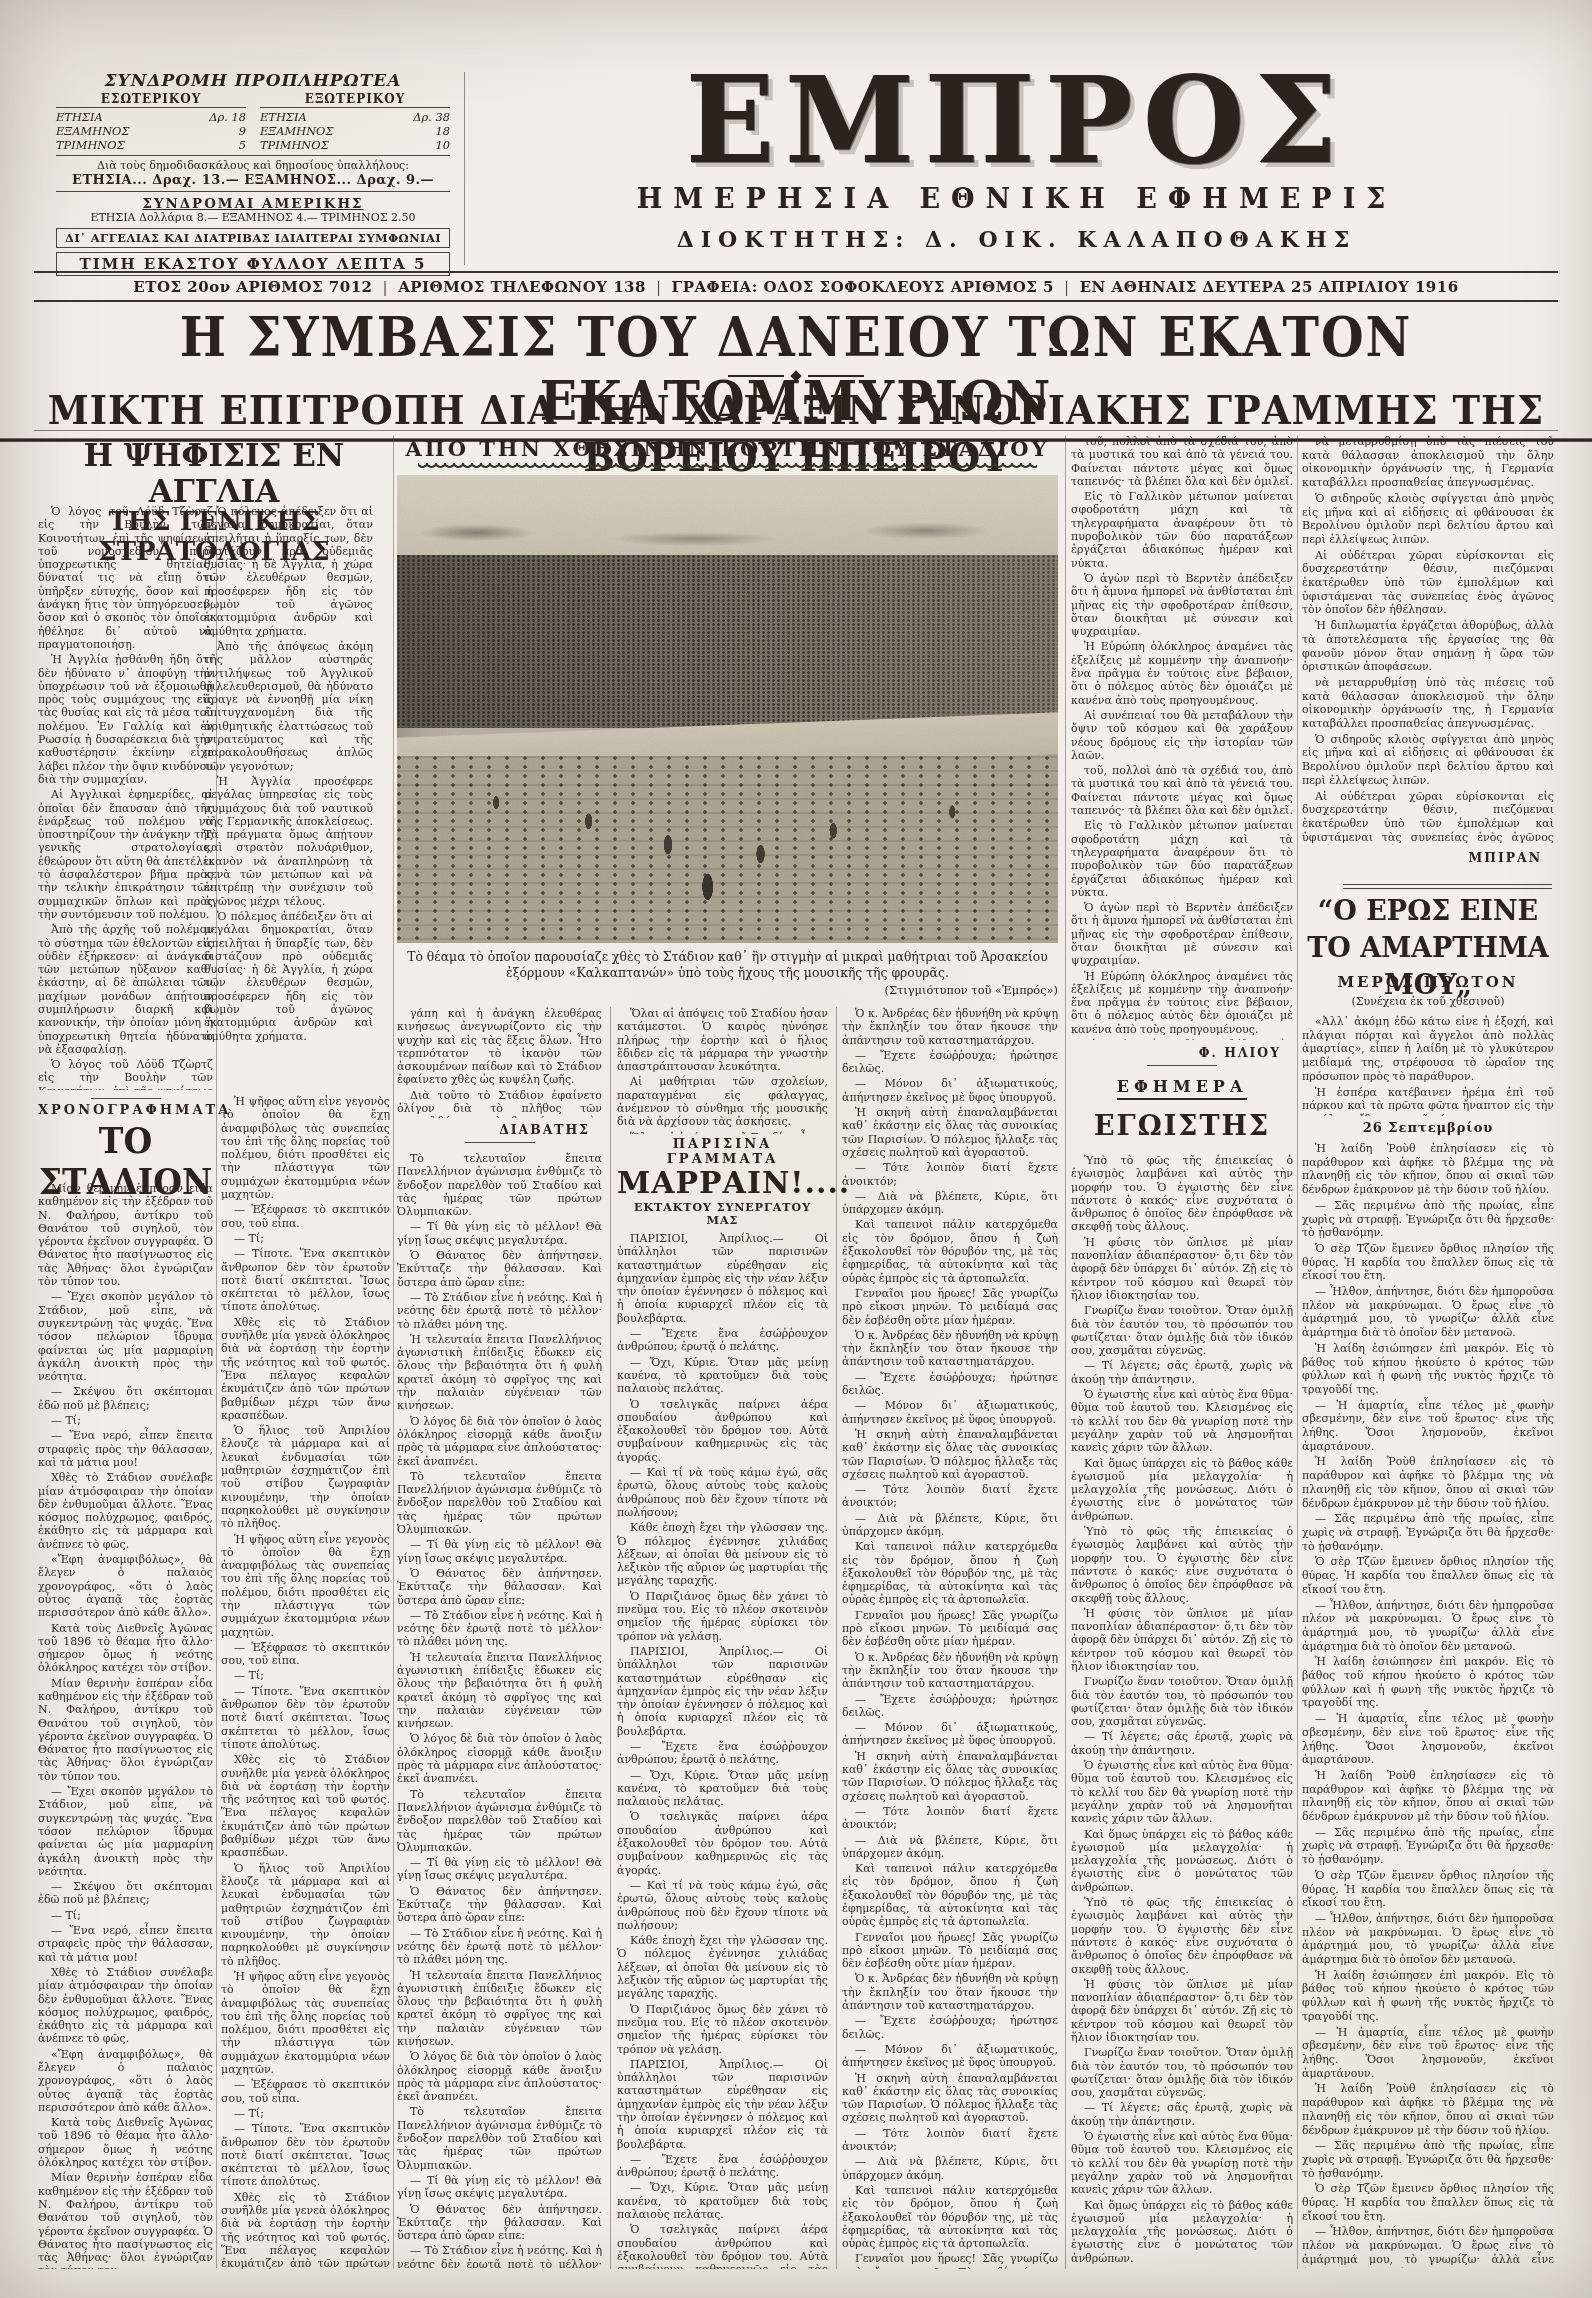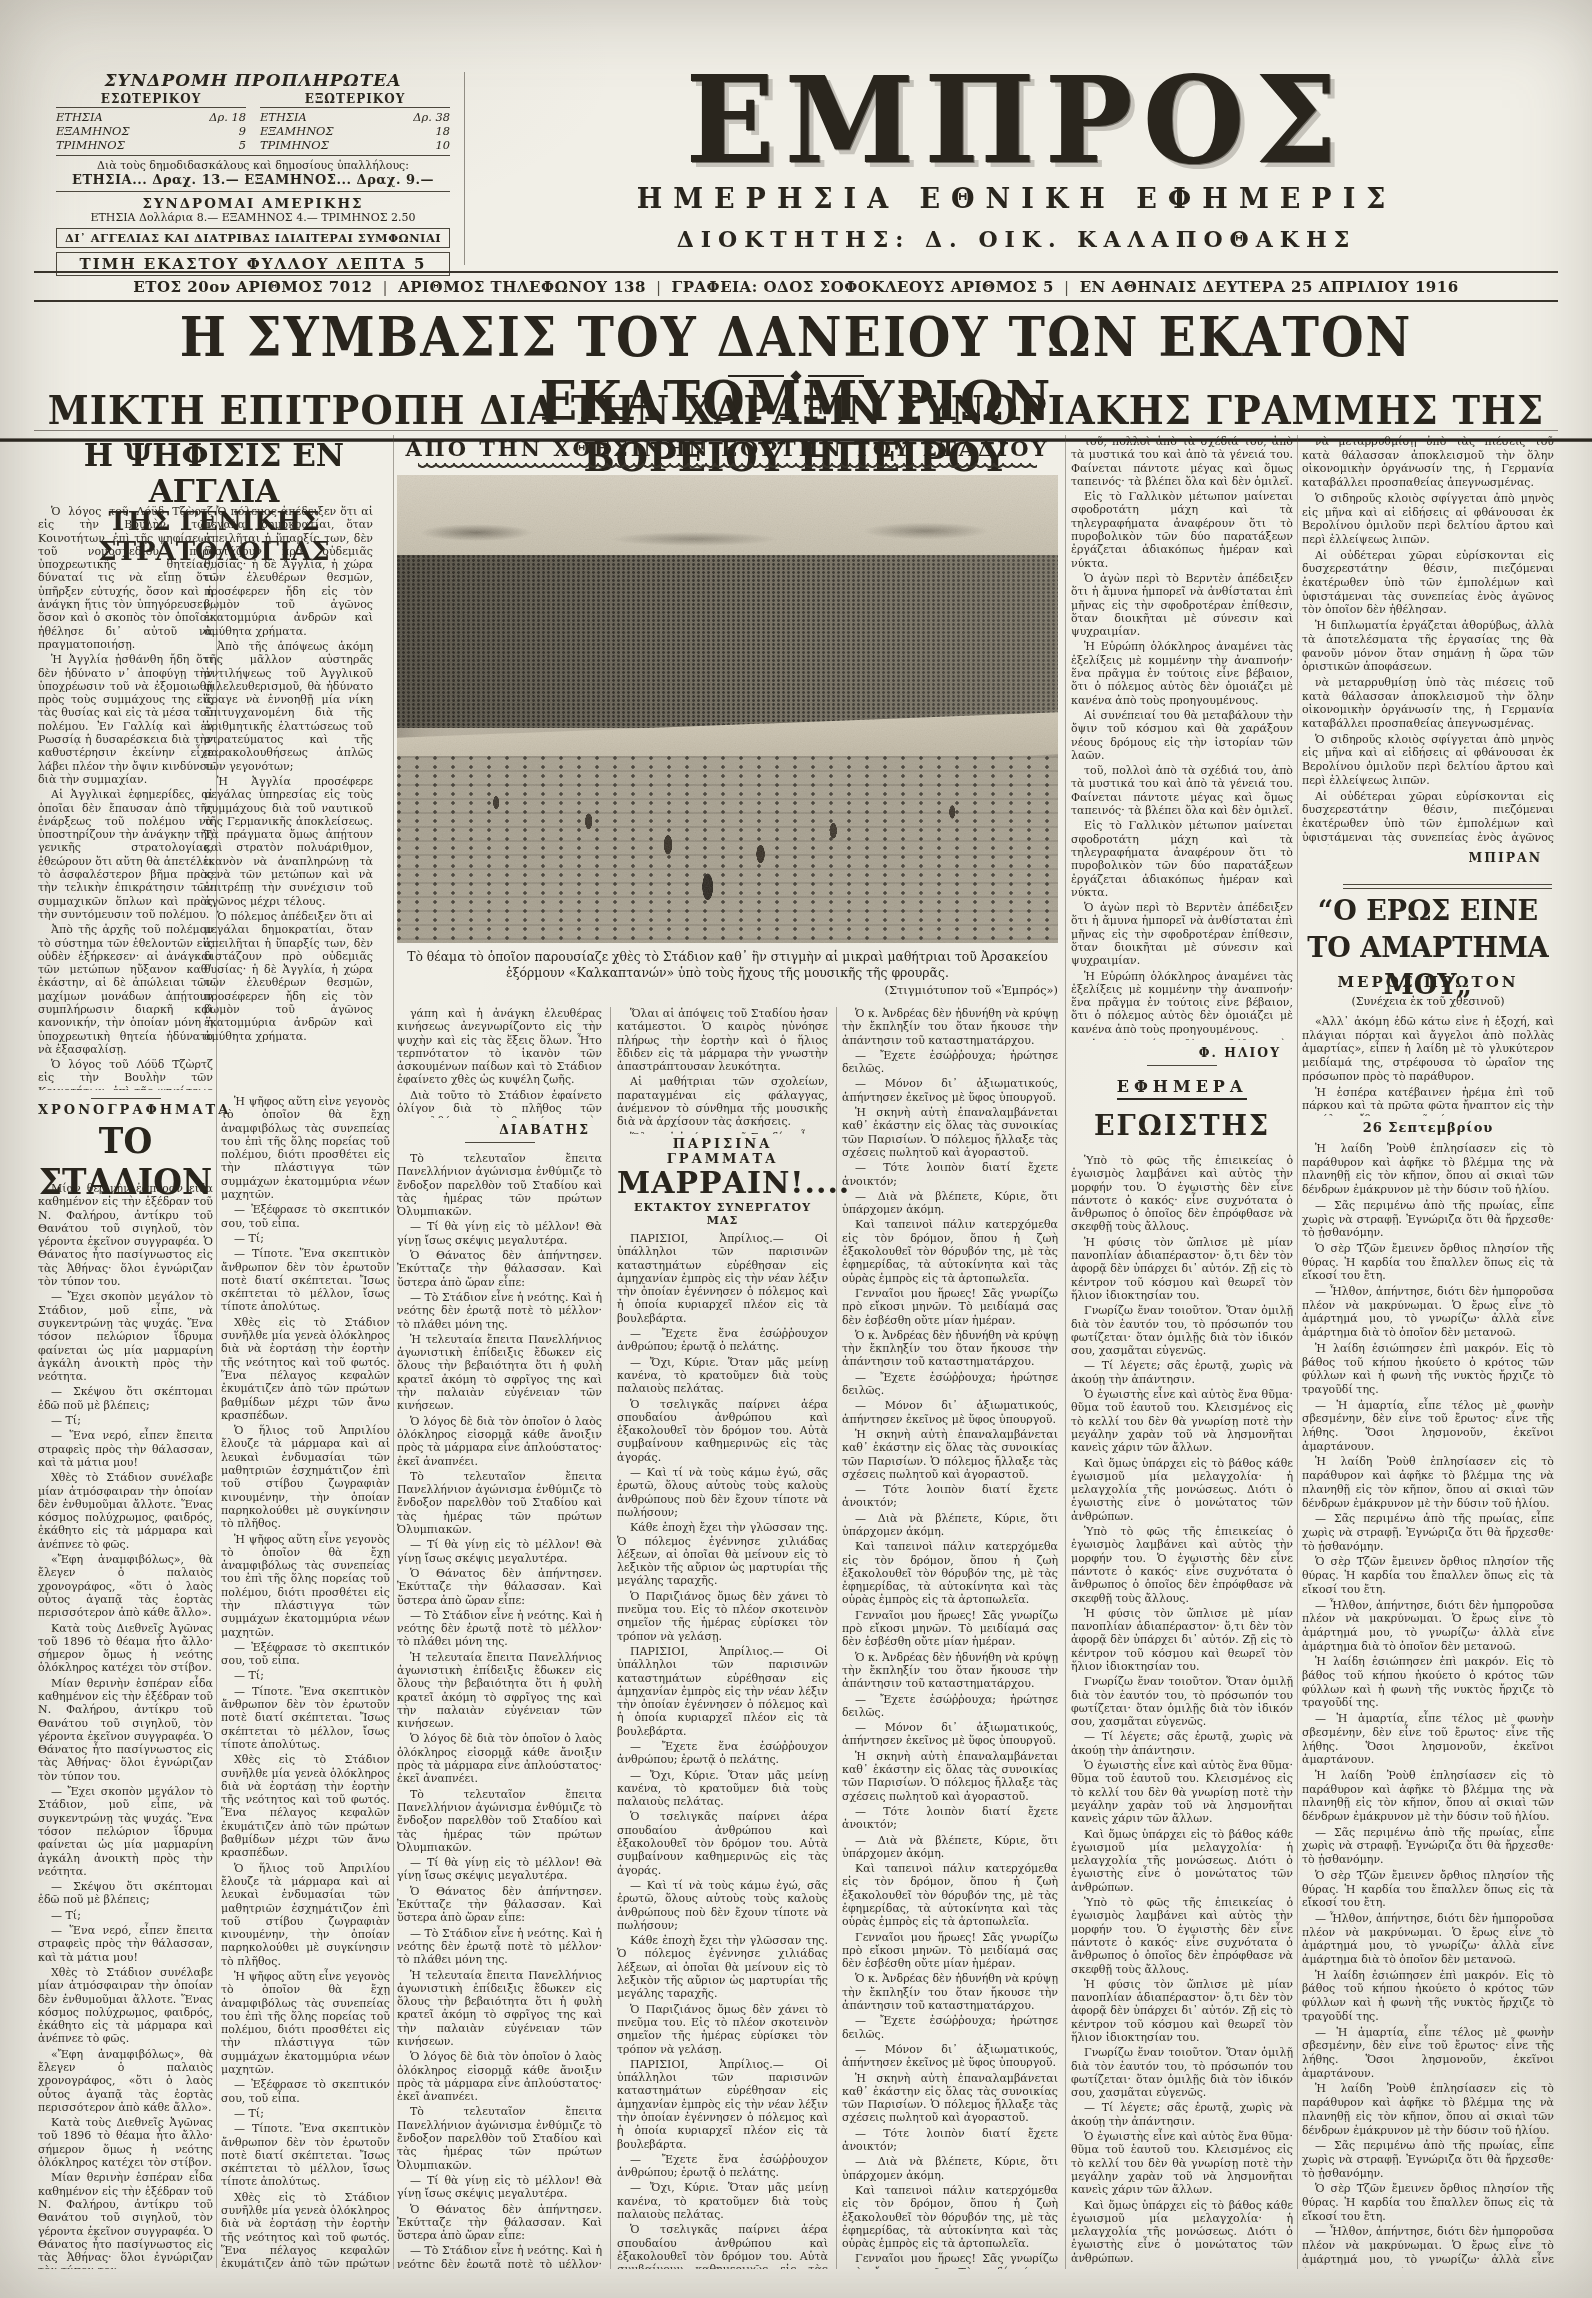--- a/index.html
+++ b/index.html
@@ -20,21 +20,21 @@
   
   .subs{left:56px;top:70px;width:394px;font-size:12px;}
   .subs .hr{border-top:1px solid #4c473d;margin:3px 0;}
   .subs-title{text-align:center;font-weight:700;font-style:italic;font-size:17px;letter-spacing:1px;}
   .subs-cols{display:flex;gap:14px;margin-top:2px;}
   .subs-col{flex:1;}
   .subs-col h5{margin:0 0 2px;text-align:center;font-size:12px;letter-spacing:1px;border-bottom:1px solid #4c473d;padding-bottom:1px;}
   .subs-row{display:flex;justify-content:space-between;font-size:11.4px;font-style:italic;line-height:14px;}
   .subs-note{text-align:center;font-size:11px;line-height:13px;}
   .subs-rates{text-align:center;font-weight:700;font-size:13px;letter-spacing:0.5px;line-height:16px;}
-  .subs-am-title{text-align:center;font-weight:700;font-size:13.4px;letter-spacing:2px;}
+  .subs-am-title{text-align:center;font-weight:700;font-size:13.4px;letter-spacing:2px;text-decoration:underline;}
   .subs-am-rates{text-align:center;font-size:11px;}
   .subs-boxed{border:1.5px solid #4c473d;text-align:center;font-weight:700;padding:2px 2px;margin-top:4px;}
   .subs-boxed.small{font-size:11.4px;letter-spacing:0.5px;}
   .subs-boxed.big{font-size:15px;letter-spacing:2px;}
   .head-divider{left:464px;top:72px;width:1px;height:193px;background:rgba(70,64,54,.55);}
   .masthead{left:476px;top:58px;width:1081px;text-align:center;}
   .masthead-title{font-size:117px;font-weight:700;letter-spacing:10px;line-height:1.05;
     text-shadow:5px 5px 0 rgba(45,40,32,.22), 1px 1px 0 rgba(45,40,32,.55);
     transform:scaleY(1.02);transform-origin:top center;}
   .masthead-sub{font-size:27px;font-weight:700;letter-spacing:11px;margin-top:2px;}

